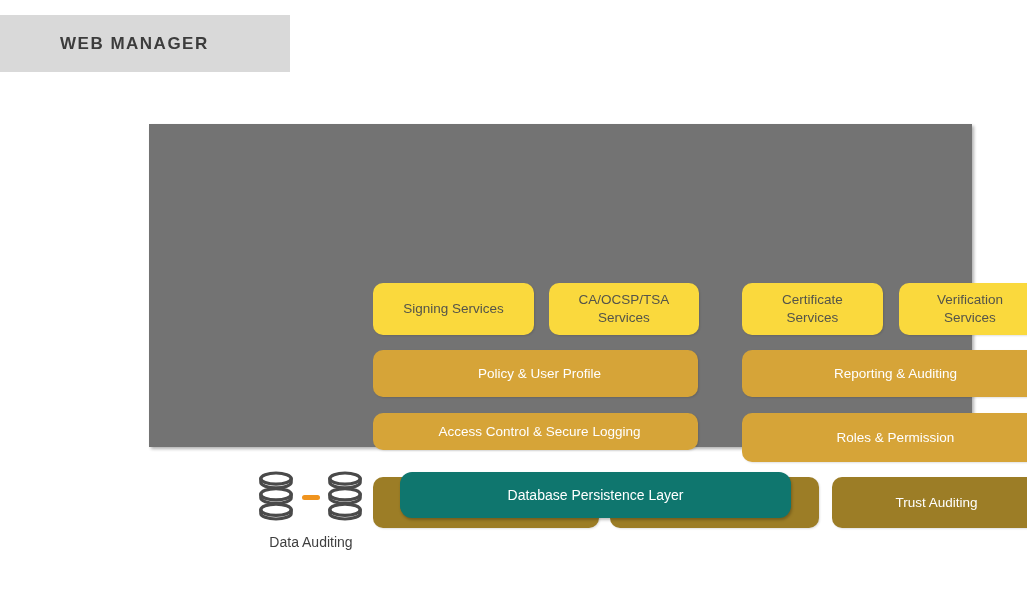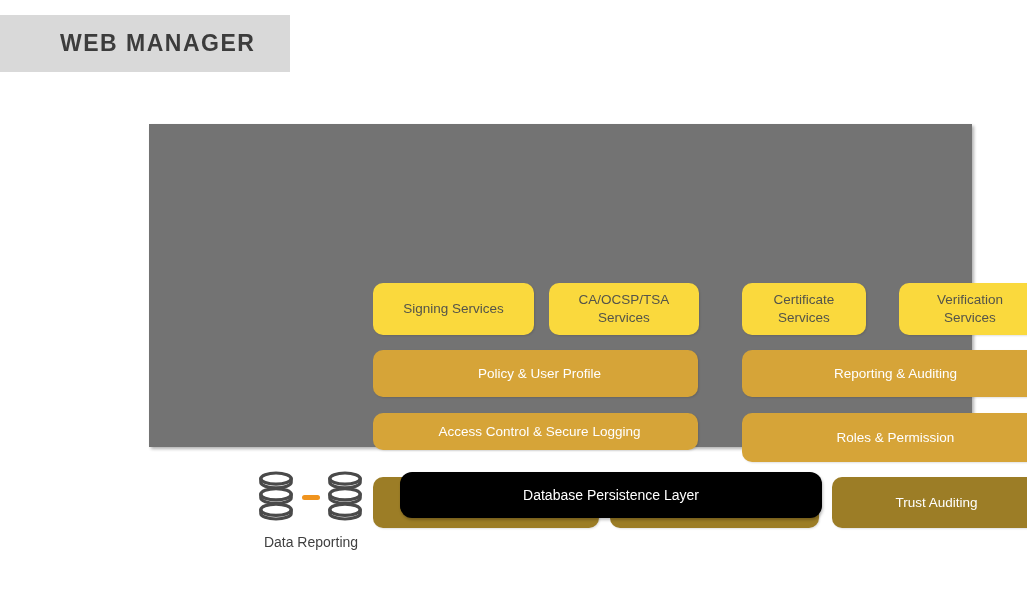--- a/index.html
+++ b/index.html
@@ -5,21 +5,21 @@
   * { margin: 0; padding: 0; box-sizing: border-box; }
   html, body { width: 1027px; height: 603px; background: #ffffff; overflow: hidden; }
   body { font-family: "Liberation Sans", sans-serif; position: relative; }
 
   
   .header-tab {
     position: absolute; left: 0; top: 15px; width: 290px; height: 57px;
     background: #d9d9d9; display: flex; align-items: center; padding-left: 60px;
   }
   .header-tab .title {
-    font-size: 23px; font-weight: 700; letter-spacing: 1.5px; color: #3c3c3c;
+    font-size: 17px; font-weight: 700; letter-spacing: 1.5px; color: #3c3c3c;
   }
 
   
   .panel {
     position: absolute; left: 149px; top: 124px; width: 823px; height: 323px;
     background: #737373;
     box-shadow: 2px 2px 3px rgba(0,0,0,0.30);
   }
 
   .box {
@@ -27,21 +27,21 @@
     text-align: center; border-radius: 10px; line-height: 1.3;
     box-shadow: 1px 1px 2px rgba(0,0,0,0.12);
   }
   .yellow { background: #fad93d; color: #54544a; font-size: 13.5px; }
   .gold   { background: #d6a438; color: #ffffff; font-size: 13.5px; padding-left: 8px; }
   .dgold  { background: #9c7d26; color: #ffffff; font-size: 13.5px; }
 
   
   .b-signing      { left: 224px; top: 159px; width: 161px; height: 52px; }
   .b-ca           { left: 400px; top: 159px; width: 150px; height: 52px; padding: 0 28px; }
-  .b-cert         { left: 593px; top: 159px; width: 124px; height: 52px; padding: 0 26px; }
+  .b-cert         { left: 593px; top: 159px; width: 141px; height: 52px; padding: 0 26px; }
   .b-verif        { left: 750px; top: 159px; width: 142px; height: 52px; padding: 0 24px; }
   
   .b-policy       { left: 224px; top: 226px; width: 325px; height: 47px; }
   .b-reporting    { left: 593px; top: 226px; width: 299px; height: 47px; }
   
   .b-access       { left: 224px; top: 289px; width: 325px; height: 37px; }
   .b-roles        { left: 593px; top: 289px; width: 299px; height: 49px; }
   
   .b-key          { left: 224px; top: 353px; width: 226px; height: 51px; }
   .b-hsm          { left: 461px; top: 353px; width: 209px; height: 51px; }
@@ -54,22 +54,22 @@
   .db-icon.second { left: 69px; }
   .link-dash {
     position: absolute; left: 46px; top: 25px; width: 18px; height: 5px;
     background: #f0941e; border-radius: 2.5px;
   }
   .db-caption {
     position: absolute; left: 0; top: 64px; width: 110px;
     text-align: center; font-size: 14px; color: #3f3f3f; white-space: nowrap;
   }
   .persistence {
-    position: absolute; left: 400px; top: 472px; width: 422px; height: 46px;
-    background: #000000; color: #ffffff; font-size: 14px;
+    position: absolute; left: 400px; top: 472px; width: 391px; height: 46px;
+    background: #0f766e; color: #ffffff; font-size: 14px;
     display: flex; align-items: center; justify-content: center;
     border-radius: 12px; box-shadow: 1px 2px 3px rgba(0,0,0,0.25);
   }
 </style>
 </head>
 <body>
 
 <div class="header-tab">
   <span class="title">WEB MANAGER</span>
 </div>
@@ -124,18 +124,18 @@
   </svg>
   <div class="link-dash"></div>
   <svg class="db-icon second" viewBox="0 0 50 64" fill="none" stroke="#4a4a4a" stroke-width="4" stroke-linecap="round">
     <ellipse cx="25" cy="9" rx="19" ry="7"></ellipse>
     <path d="M6 9 v4.5 a19 7 0 0 0 38 0 V9"></path>
     <ellipse cx="25" cy="28.5" rx="19" ry="7"></ellipse>
     <path d="M6 28.5 v4.5 a19 7 0 0 0 38 0 v-4.5"></path>
     <ellipse cx="25" cy="48" rx="19" ry="7"></ellipse>
     <path d="M6 48 v4.5 a19 7 0 0 0 38 0 V48"></path>
   </svg>
-  <div class="db-caption">Data Reporting</div>
+  <div class="db-caption">Data Auditing</div>
 </div>
 
 <div class="persistence">
   <span>Database Persistence Layer</span>
 </div>
 
 </body></html>

